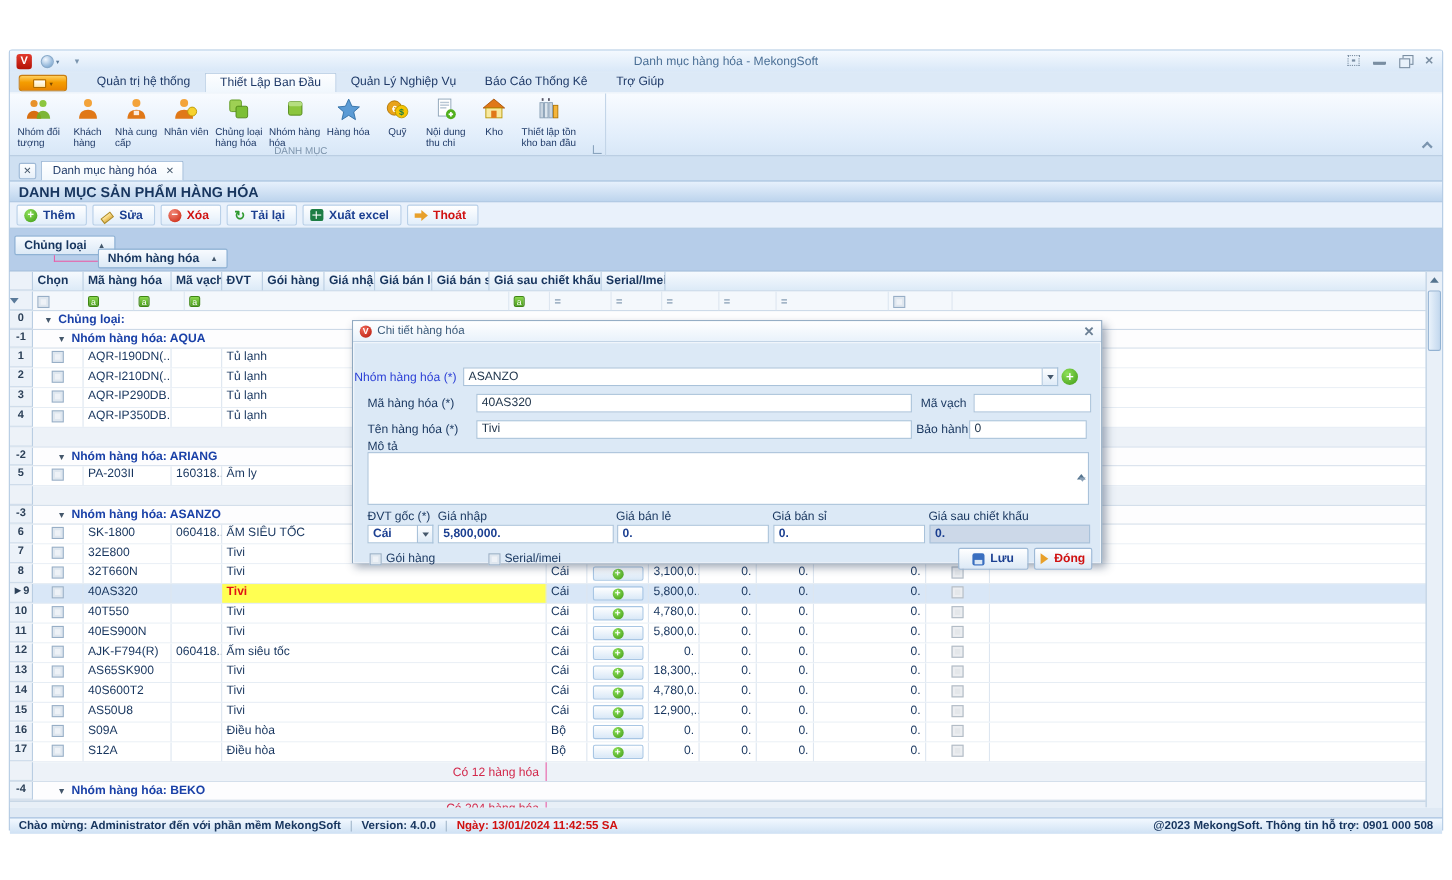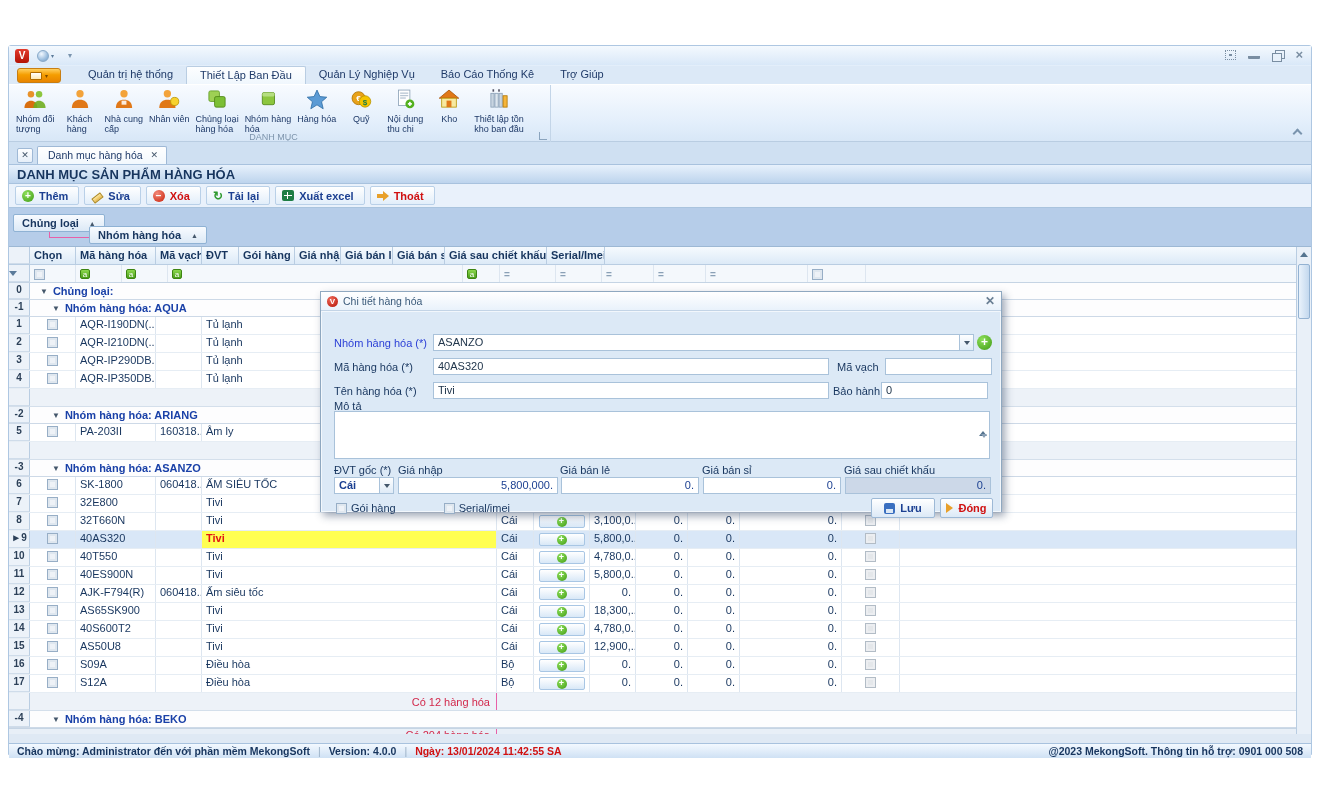--- a/index.html
+++ b/index.html
@@ -122,21 +122,21 @@
   .modal { position:absolute; left:311px; top:245px; width:682px; height:221px; background:#dce9f6; border:1px solid #8fa8c0; box-shadow:3px 4px 8px rgba(40,60,90,.45); z-index:50; }
   .mtitle { height:19px; background:linear-gradient(#ffffff,#e9f2fb); border-bottom:1px solid #c3d4e6; display:flex; align-items:center; padding:0 6px; }
   .mvdot { width:11px; height:11px; border-radius:50%; background:radial-gradient(circle at 35% 30%,#f06a5a,#b31205); color:#fff; font-size:8px; font-weight:bold; text-align:center; line-height:11px; margin-right:5px; }
   .mttext { font-size:10.5px; color:#3a5a7a;text-align:center; }
   .mclose { margin-left:auto; color:#6a7f94; font-size:12px; font-weight:bold; }
   .mbody { position:relative; height:201px; border:1px solid #f2f7fc; }
   .mrow { position:absolute; display:flex; align-items:center; }
   .mlabel { font-size:11px; color:#17355e; }
   .mlabel.blue { color:#2b3fd6; }
   .minput { background:#fff; border:1px solid #a9c2da; height:17px; font-size:11px; color:#22374d; padding:1px 4px 0; overflow:hidden; }
-  .minput.num { text-align:right; font-weight:normal; color:#1b3f91; }
+  .minput.num { font-weight:bold; color:#1b3f91; }
   .minput.ro { background:#ccd8e8; }
   .ddbtn { width:14px; height:17px; background:linear-gradient(#fdfeff,#dfeBf7); border:1px solid #a9c2da; border-left:none; display:flex; align-items:center; justify-content:center; }
   .tri-dn { width:0; height:0; border-left:3px solid transparent; border-right:3px solid transparent; border-top:4px solid #44576b; }
   .gplus { width:15px; height:15px; border-radius:50%; background:radial-gradient(circle at 35% 30%,#8ee05a,#3f9a14); color:#fff; font-weight:bold; font-size:12px; line-height:14px; text-align:center; margin-left:3px; }
   .mdesc { position:absolute; left:12px; top:99px; width:656px; height:48px; background:#fff; border:1px solid #a9c2da; }
   .mdesc .sa { position:absolute; right:2px; }
   .mckrow { position:absolute; top:190px; left:14px; display:flex; gap:48px; align-items:center; font-size:11px; color:#17355e; }
   .mck { display:flex; align-items:center; gap:4px; }
   .mbtn { position:absolute; top:186px; height:20px; display:flex; align-items:center; justify-content:center; gap:5px; background:linear-gradient(#ffffff,#dcE9f6); border:1px solid #9db9d6; border-radius:2px; font-size:11px; font-weight:bold; }
   .mbtn.save { left:549px; width:64px; color:#1b3f91; }
@@ -148,20 +148,21 @@
 </head>
 <body>
 
 <div class="window">
 
   <div class="titlebar">
     <div class="vlogo">V</div>
     <div class="orb"></div>
     <span class="dd6">▾</span>
     <span class="qpin">▾</span>
+    <div class="wtitle">Danh mục hàng hóa - MekongSoft</div>
     <div class="wbtns">
       <span class="wb wb-fit"></span>
       <span class="wb wb-min"></span>
       <span class="wb wb-rest"></span>
       <span class="wb wb-close">×</span>
     </div>
   </div>
 
   <div class="rtabs">
     <div class="appbtn">
@@ -746,21 +747,21 @@
     <span class="sright">@2023 MekongSoft. Thông tin hỗ trợ: 0901 000 508</span>
   </div>
 
   <div class="modal">
     <div class="mtitle">
       <span class="mvdot">V</span>
       <span class="mttext">Chi tiết hàng hóa</span>
       <span class="mclose">✕</span>
     </div>
     <div class="mbody">
-      <div class="mrow" style="left:12px; top:22px; width:658px;">
+      <div class="mrow" style="left:0; top:22px; width:658px;">
         <span class="mlabel blue" style="width:99px;">Nhóm hàng hóa (*)</span>
         <span class="minput" style="width:527px;">ASANZO</span>
         <span class="ddbtn">
             <span class="tri-dn"></span>
           </span>
         <span class="gplus">+</span>
       </div>
       <div class="mrow" style="left:12px; top:46px; width:658px;">
         <span class="mlabel" style="width:99px;">Mã hàng hóa (*)</span>
         <span class="minput" style="width:396px;">40AS320</span>

